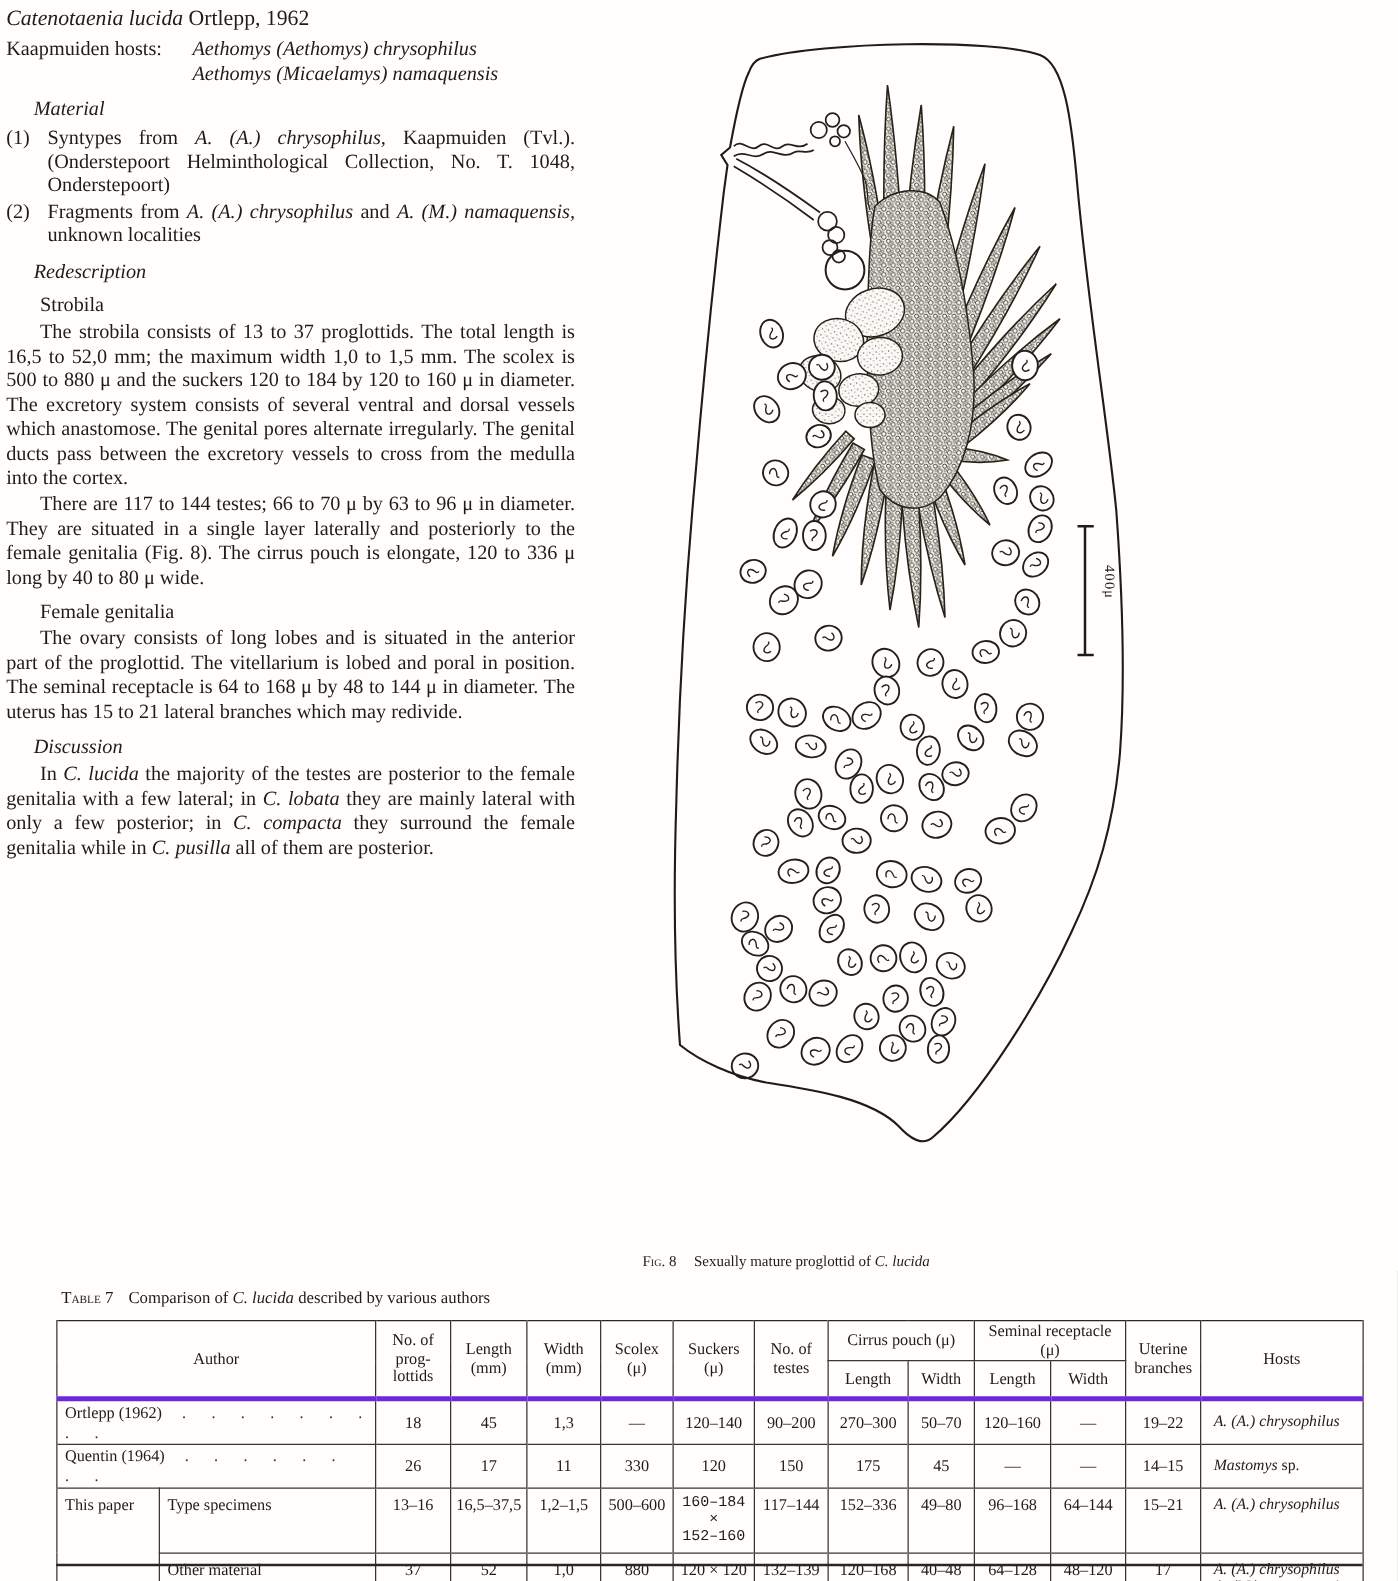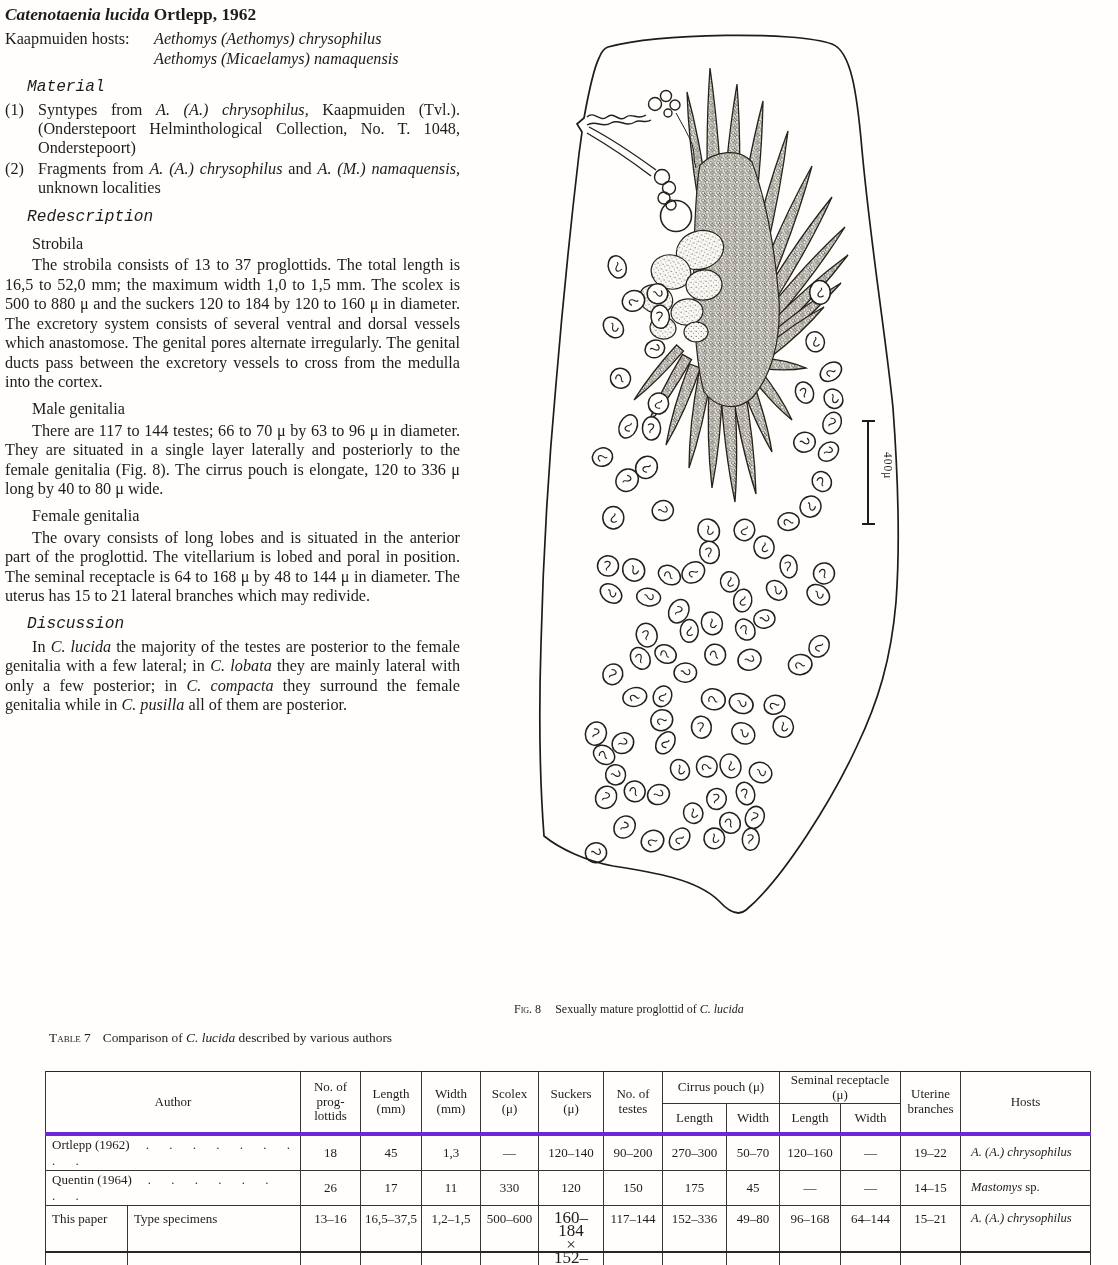--- a/index.html
+++ b/index.html
@@ -1,52 +1,52 @@
 <!DOCTYPE html>
 <html><head>
 <meta charset="utf-8">
 <style>
   html,body{margin:0;padding:0;background:#e8e8e8;}
   .page{position:relative;width:1118px;height:1265px;background:#fffefc;color:#1d1c1a;
         font-family:"Liberation Serif","DejaVu Serif",serif;overflow:hidden;}
   
   .lcol{position:absolute;left:5px;top:5px;width:455px;font-size:16.2px;line-height:19.4px;text-align:justify;}
   .it{font-style:italic;}
-  .sp-title{font-size:17.4px;text-align:left;margin:0 0 6px 0;font-weight:bold;}
+  .sp-title{font-size:17.4px;text-align:left;margin:0 0 6px 0;}
   .hosts{display:flex;margin:0 0 3px 0;text-align:left;}
   .hosts-label{width:149px;flex:none;}
   .host-lines div{font-style:italic;}
-  .sechead{font-style:italic;text-align:left;margin:9px 0 3px 22px;font-family:Liberation Mono, monospace;}
+  .sechead{font-style:italic;text-align:left;margin:9px 0 3px 22px;}
   .subhead{text-align:left;margin:8px 0 2px 27px;}
   .para{text-indent:27px;margin:2px 0 0 0;}
   .mitem{position:relative;padding-left:33px;margin:1px 0;}
   .mitem .num{position:absolute;left:0;top:0;}
   
   .fig-svg{position:absolute;left:530px;top:26px;}
   .fig-caption{position:absolute;left:514px;top:1002px;width:460px;font-size:12px;text-align:left;}
   .fig-caption .lbl{font-variant:small-caps;margin-right:14px;}
   
   .tblwrap{position:absolute;left:45px;top:1030px;width:1046px;}
-  .tbl-title{font-size:13.4px;margin:0 0 25px 4px;}
+  .tbl-title{font-size:13.4px;margin:0 0 10px 4px;}
   .tbl-title .lbl{font-variant:small-caps;margin-right:12px;}
   table.cmp{border-collapse:collapse;table-layout:fixed;width:1045px;font-size:13px;
             border:1px solid #39352e;border-top:1.6px solid #2a2722;}
   .cmp th,.cmp td{border-left:1px solid #39352e;border-right:1px solid #39352e;
        padding:1px 4px;text-align:center;font-weight:normal;vertical-align:middle;
        overflow:hidden;}
   .cmp thead th{white-space:pre-line;line-height:14.5px;border-bottom:4px solid #6d28d9;}
   .cmp .grp{border-bottom:1px solid #39352e;}
   .cmp tbody td{border-top:1px solid #39352e;}
   .cmp td.auth{text-align:left;padding-left:6px;}
   .cmp td.host{text-align:left;padding-left:10px;font-size:12.6px;line-height:14.5px;}
   .cmp .leader{letter-spacing:5px;word-spacing:7px;margin-left:16px;color:#33302a;}
   .cmp tr.hr1{height:24px;} .cmp tr.hr2{height:30px;}
   .cmp tr.r12{height:31px;} .cmp tr.r3{height:52px;} .cmp tr.r4{height:36px;}
   .cmp tr.r3 td,.cmp tr.r4 td{vertical-align:top;padding-top:5px;}
-  .cmp td.ml{white-space:pre-line;line-height:13.5px;font-size:17px;}
+  .cmp td.ml{white-space:pre-line;line-height:13.5px;font-size:12px;font-family:Liberation Mono, monospace;}
   .bottom-rule{position:absolute;left:45px;top:1251px;width:1045px;height:2px;background:#2a2722;}
 </style>
 </head>
 <body>
 
 <div class="page">
 
   <div class="lcol">
 
     <div class="sp-title"><span class="it">Catenotaenia lucida</span><span> Ortlepp, 1962</span></div>
@@ -65,21 +65,20 @@
       <span class="num">(1)</span><span>Syntypes from </span><span class="it">A. (A.) chrysophilus,</span><span> Kaapmuiden (Tvl.). (Onderstepoort Helminthological Collection, No. T. 1048, Onderstepoort)</span>
     </div>
     <div class="mitem">
       <span class="num">(2)</span><span>Fragments from </span><span class="it">A. (A.) chrysophilus</span><span> and </span><span class="it">A. (M.) namaquensis,</span><span> unknown localities</span>
     </div>
 
     <div class="sechead">Redescription</div>
     <div class="subhead">Strobila</div>
     <div class="para">The strobila consists of 13 to 37 proglottids. The total length is 16,5 to 52,0 mm; the maximum width 1,0 to 1,5 mm. The scolex is 500 to 880 μ and the suckers 120 to 184 by 120 to 160 μ in diameter. The excretory system consists of several ventral and dorsal vessels which anastomose. The genital pores alternate irregularly. The genital ducts pass between the excretory vessels to cross from the medulla into the cortex.</div>
 
-    <div class="subhead">Male genitalia</div>
     <div class="para">There are 117 to 144 testes; 66 to 70 μ by 63 to 96 μ in diameter. They are situated in a single layer laterally and posteriorly to the female genitalia (Fig. 8). The cirrus pouch is elongate, 120 to 336 μ long by 40 to 80 μ wide.</div>
 
     <div class="subhead">Female genitalia</div>
     <div class="para">The ovary consists of long lobes and is situated in the anterior part of the proglottid. The vitellarium is lobed and poral in position. The seminal receptacle is 64 to 168 μ by 48 to 144 μ in diameter. The uterus has 15 to 21 lateral branches which may redivide.</div>
 
     <div class="sechead">Discussion</div>
     <div class="para"><span>In </span><span class="it">C. lucida</span><span> the majority of the testes are posterior to the female genitalia with a few lateral; in </span><span class="it">C. lobata</span><span> they are mainly lateral with only a few posterior; in </span><span class="it">C. compacta</span><span> they surround the female genitalia while in </span><span class="it">C. pusilla</span><span> all of them are posterior.</span>
     </div>
   </div>
 

